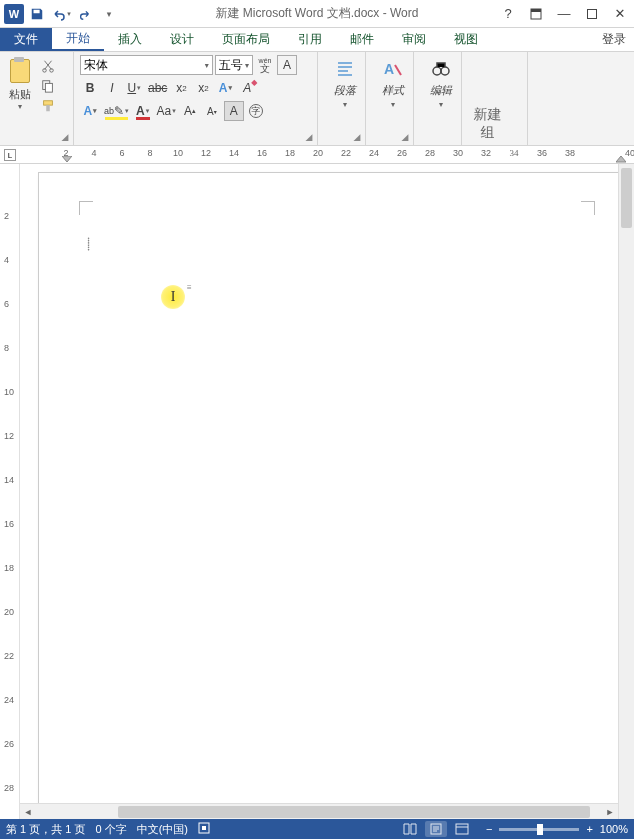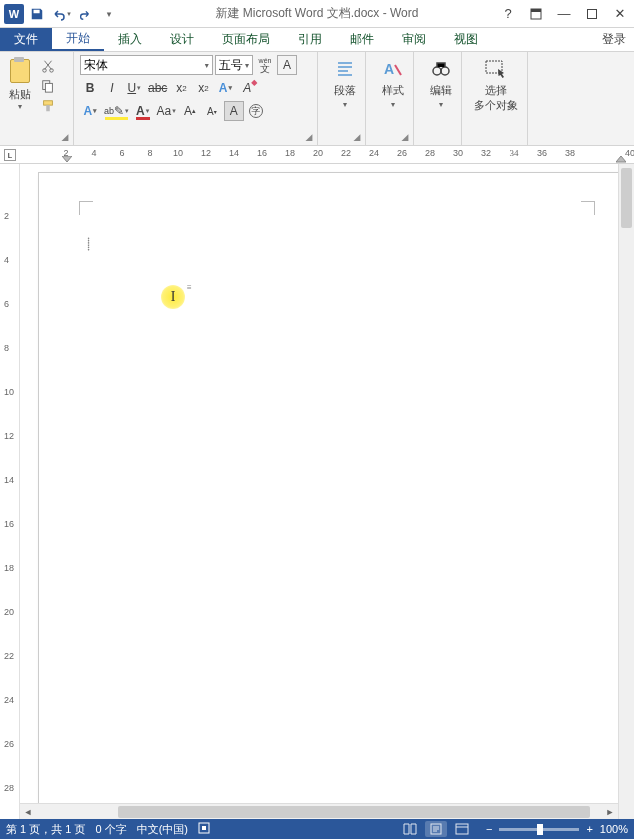--- a/index.html
+++ b/index.html
@@ -47,21 +47,21 @@
 .combo .dd { margin-left: auto; font-size: 8px; color: #666; }
 .ibtn { min-width: 20px; height: 20px; display: flex; align-items: center; justify-content: center; cursor: pointer; font-size: 12px; color: #444; position: relative; padding: 0 2px; }
 .ibtn.box { border: 1px solid #ababab; }
 .ibtn .drp { font-size: 7px; margin-left: 1px; color: #666; }
 .hl-yellow::after { content:""; position:absolute; bottom:1px; left:3px; right:3px; height:3px; background:#ffeb3b;}
 .color-red::after { content:""; position:absolute; bottom:1px; left:3px; right:3px; height:3px; background:#d13438;}
 
 
 .big-btn { width: 42px; display: flex; flex-direction: column; align-items: center; cursor: pointer; padding-top: 2px; gap:2px;}
 .big-btn .ic { width: 24px; height: 24px; display:flex;align-items:center;justify-content:center; }
-.big-btn .lbl { font-size: 11px; color: #444; }
+.big-btn .lbl { font-size: 11px; color: #444; font-style: italic; }
 .big-btn .drp { font-size: 8px; color: #666; }
 .big-btn.wide { width: 56px; }
 
 
 .ruler-h { height: 18px; background: #fff; border-bottom: 1px solid #d4d4d4; position: relative; overflow:hidden; padding-left:30px;}
 .ruler-h .tab-stop { position:absolute; left:4px; top:3px; width:12px; height:12px; border:1px solid #999; font-size:8px; display:flex;align-items:center;justify-content:center;}
 .ruler-ticks { position:relative; height:100%; }
 .ruler-ticks span { position:absolute; top:2px; font-size:9px; color:#666; transform:translateX(-50%);}
 .ruler-indent { position:absolute; top:10px; }
 .ruler-indent.left { left:62px; }
@@ -284,30 +284,20 @@
             <circle cx="14" cy="12" r="4" fill="none" stroke="#444" stroke-width="1.5"></circle>
             <path stroke="#444" stroke-width="1.5" d="M6 8V4h8v4"></path>
           </svg>
         </div>
       <div class="lbl">编辑</div>
       <div class="drp">▾</div>
     </div>
   </div>
 
   <div class="rgroup" style="width:66px;">
-    <div class="big-btn wide">
-      <div class="ic">
-          <svg width="24" height="20" viewBox="0 0 24 20">
-            <rect x="2" y="2" width="16" height="12" fill="none" stroke="#444" stroke-dasharray="2 1"></rect>
-            <path fill="#444" d="M14 10l6 4-2 1 2 3-1.5 1-2-3-2 1z"></path>
-          </svg>
-        </div>
-      <div class="lbl">选择</div>
-      <div class="lbl" style="margin-top:-2px;">多个对象</div>
-    </div>
     <div class="rgroup-label">新建组</div>
   </div>
 </div>
 
 <div class="ruler-h">
   <div class="tab-stop">L</div>
   <div class="ruler-ticks" id="ruler-h-ticks">
       <span style="left: 36px;">2</span>
       <span style="left: 64px;">4</span>
       <span style="left: 92px;">6</span>

